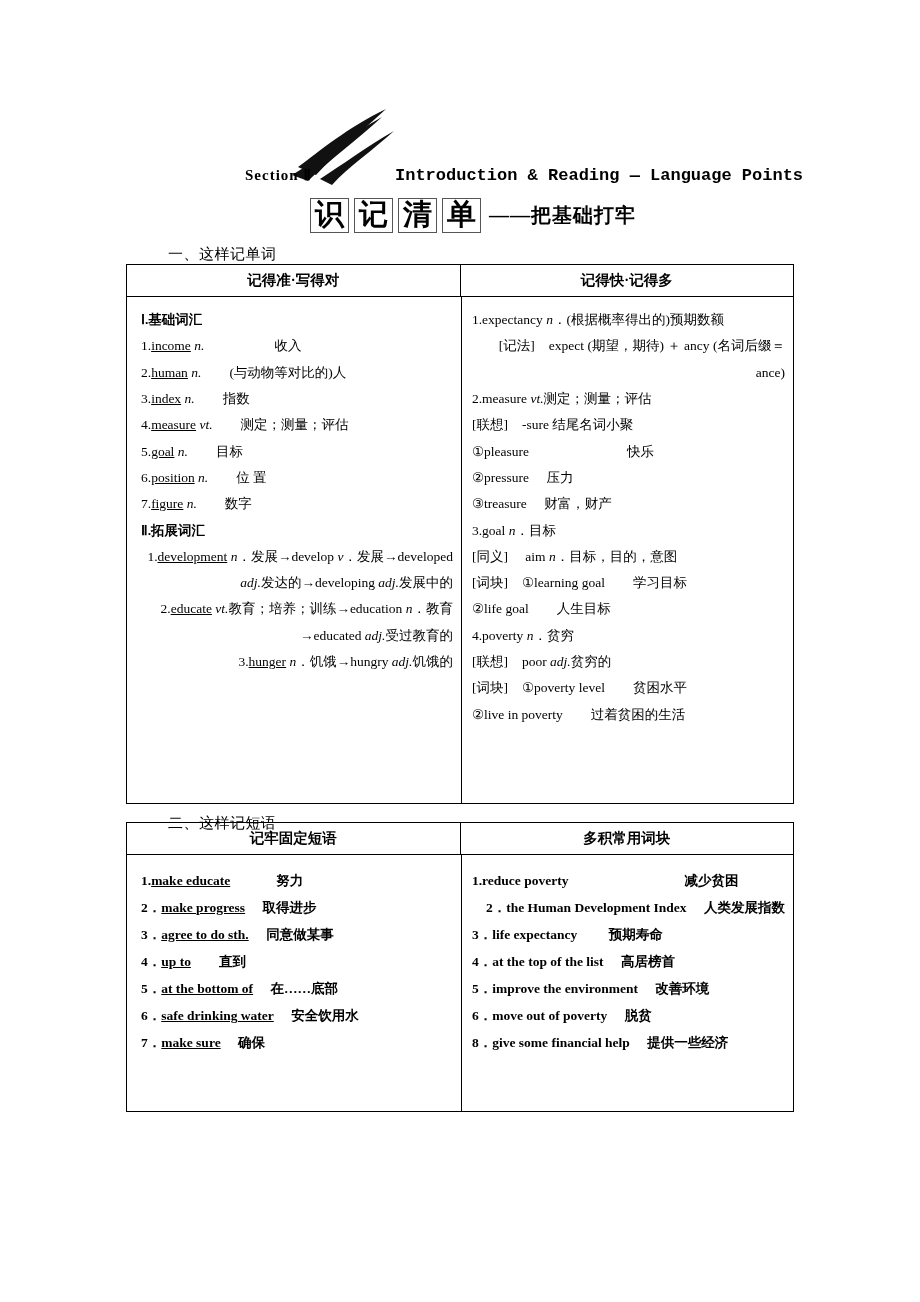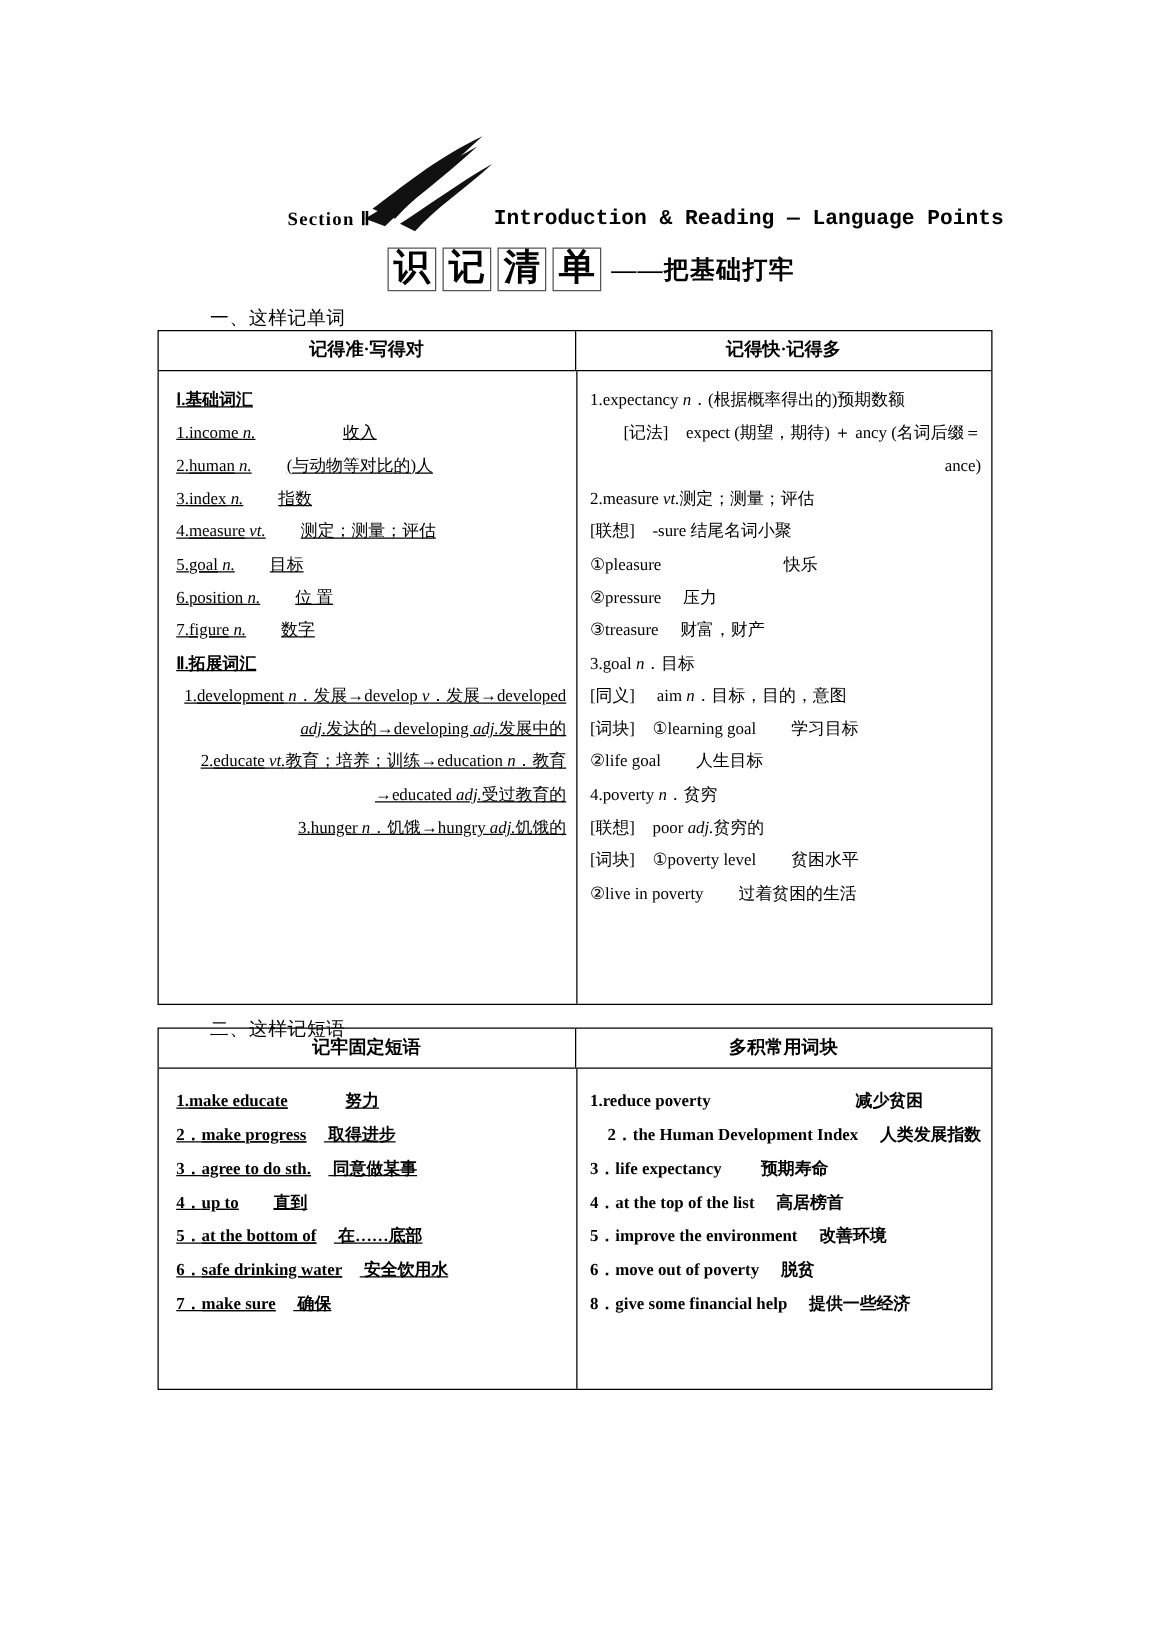--- a/index.html
+++ b/index.html
@@ -31,21 +31,21 @@
   }
   .swoosh {
     position: absolute;
     left: 290px;
     top: 5px;
     width: 110px;
     height: 80px;
   }
   .section-label {
     position: absolute;
-    left: 230px;
+    left: 245px;
     top: 66px;
     font-family: "Liberation Serif", serif;
     font-weight: bold;
     font-size: 15px;
     letter-spacing: 1px;
   }
   .header-title {
     position: absolute;
     left: 395px;
     top: 66px;
@@ -124,21 +124,20 @@
   .col {
     box-sizing: border-box;
     padding: 10px 8px 6px 8px;
     font-size: 13.5px;
     line-height: 1.95;
   }
   .col.left {
     width: 50.3%;
     border-right: 1.2px solid #000;
     padding-left: 14px;
-    text-decoration: underline;
   }
   .col.right {
     width: 49.7%;
     padding-left: 10px;
   }
   #table2 .col { line-height: 2.0; padding-top: 12px; }
 
   .ln { white-space: nowrap; }
   .ln.wrap { white-space: normal; text-align: right; }
   u { text-decoration: underline; }

